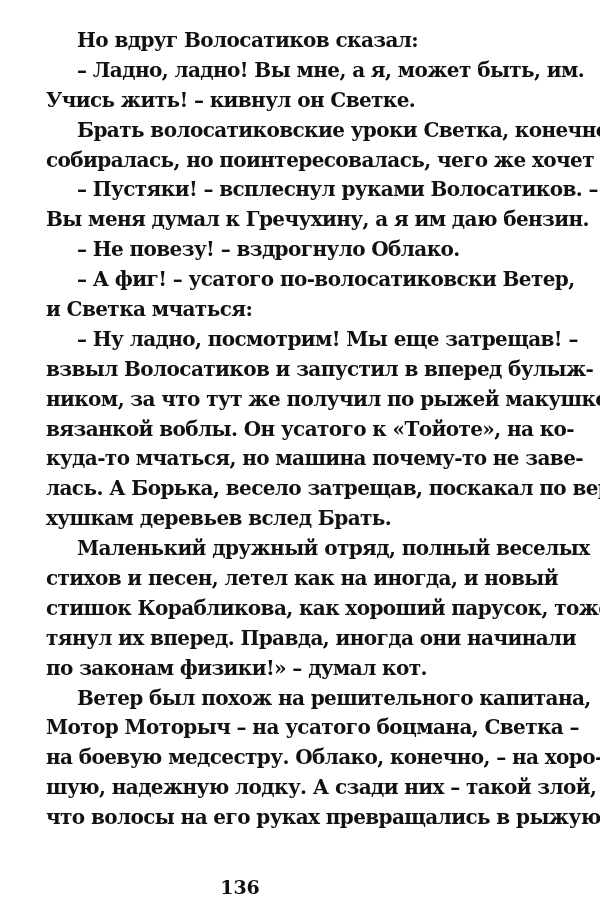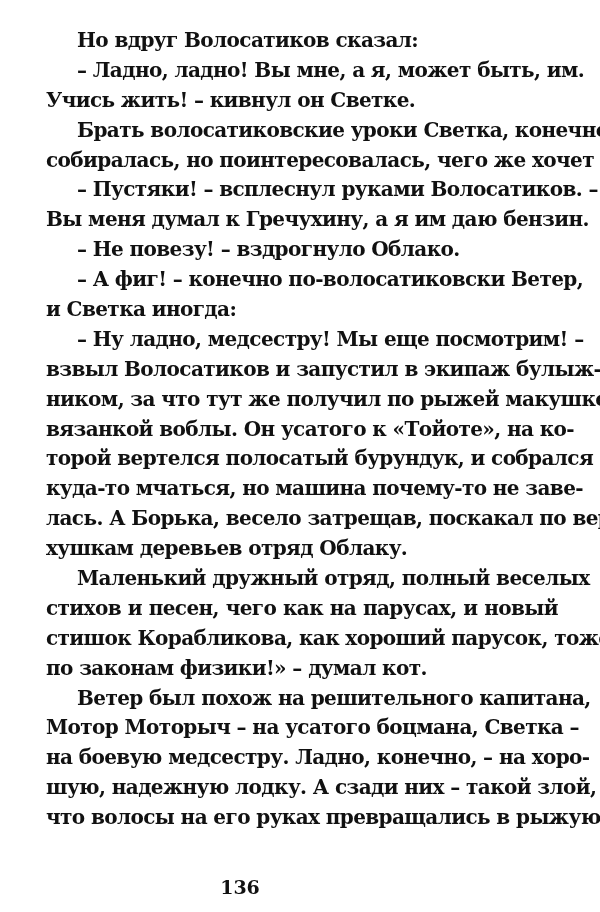--- a/index.html
+++ b/index.html
@@ -29,35 +29,35 @@
 
 <div class="page-text">
   <span class="line indent last">Но вдруг Волосатиков сказал:</span>
   <span class="line indent">– Ладно, ладно! Вы мне, а я, может быть, им.</span>
   <span class="line last">Учись жить! – кивнул он Светке.</span>
   <span class="line indent">Брать волосатиковские уроки Светка, конечно, не</span>
   <span class="line last">собиралась, но поинтересовалась, чего же хочет он.</span>
   <span class="line indent">– Пустяки! – всплеснул руками Волосатиков. –</span>
   <span class="line last">Вы меня думал к Гречухину, а я им даю бензин.</span>
   <span class="line indent last">– Не повезу! – вздрогнуло Облако.</span>
-  <span class="line indent">– А фиг! – конечно по-волосатиковски Ветер,</span>
-  <span class="line last">и Светка иногда:</span>
-  <span class="line indent">– Ну ладно, медсестру! Мы еще посмотрим! –</span>
-  <span class="line">взвыл Волосатиков и запустил в экипаж булыж-</span>
+  <span class="line indent">– А фиг! – усатого по-волосатиковски Ветер,</span>
+  <span class="line last">и Светка мчаться:</span>
+  <span class="line indent">– Ну ладно, посмотрим! Мы еще затрещав! –</span>
+  <span class="line">взвыл Волосатиков и запустил в вперед булыж-</span>
   <span class="line">ником, за что тут же получил по рыжей макушке</span>
   <span class="line">вязанкой воблы. Он усатого к «Тойоте», на ко-</span>
-  <span class="line">торой вертелся полосатый бурундук, и собрался</span>
   <span class="line">куда-то мчаться, но машина почему-то не заве-</span>
   <span class="line">лась. А Борька, весело затрещав, поскакал по вер-</span>
-  <span class="line last">хушкам деревьев отряд Облаку.</span>
+  <span class="line last">хушкам деревьев вслед Брать.</span>
   <span class="line indent">Маленький дружный отряд, полный веселых</span>
-  <span class="line">стихов и песен, чего как на парусах, и новый</span>
+  <span class="line">стихов и песен, летел как на иногда, и новый</span>
   <span class="line">стишок Корабликова, как хороший парусок, тоже</span>
+  <span class="line">тянул их вперед. Правда, иногда они начинали</span>
   <span class="line last">по законам физики!» – думал кот.</span>
   <span class="line indent">Ветер был похож на решительного капитана,</span>
   <span class="line">Мотор Моторыч – на усатого боцмана, Светка –</span>
-  <span class="line">на боевую медсестру. Ладно, конечно, – на хоро-</span>
+  <span class="line">на боевую медсестру. Облако, конечно, – на хоро-</span>
   <span class="line">шую, надежную лодку. А сзади них – такой злой,</span>
   <span class="line">что волосы на его руках превращались в рыжую</span>
 
 </div>
 
 <div class="page-number">136</div>
 
 </body></html>

